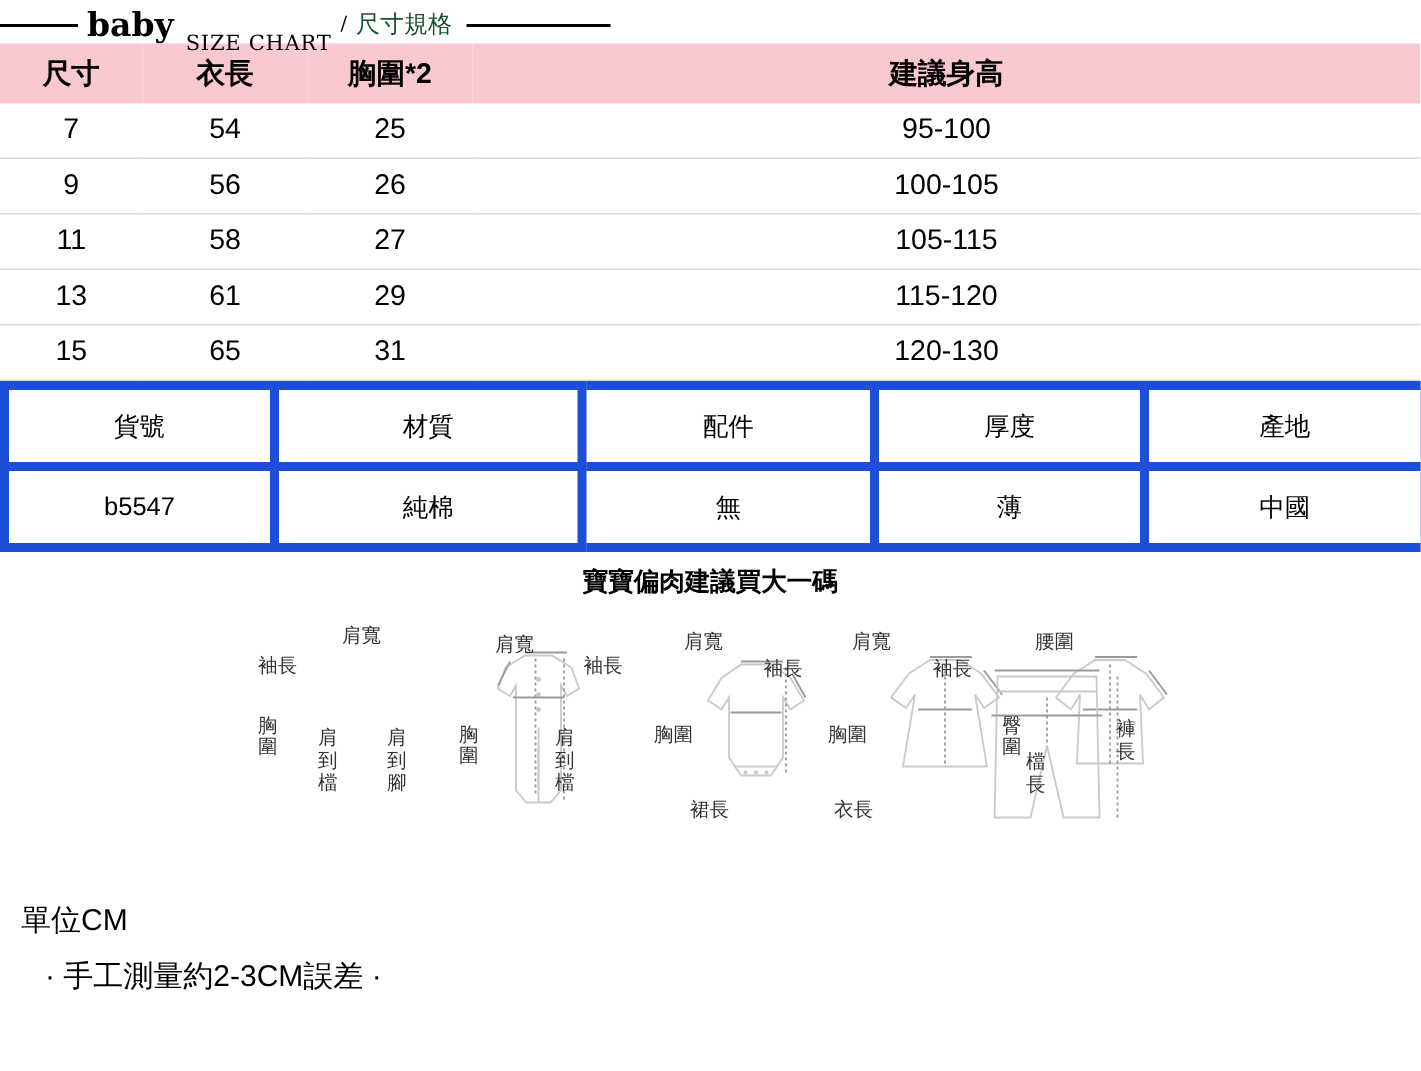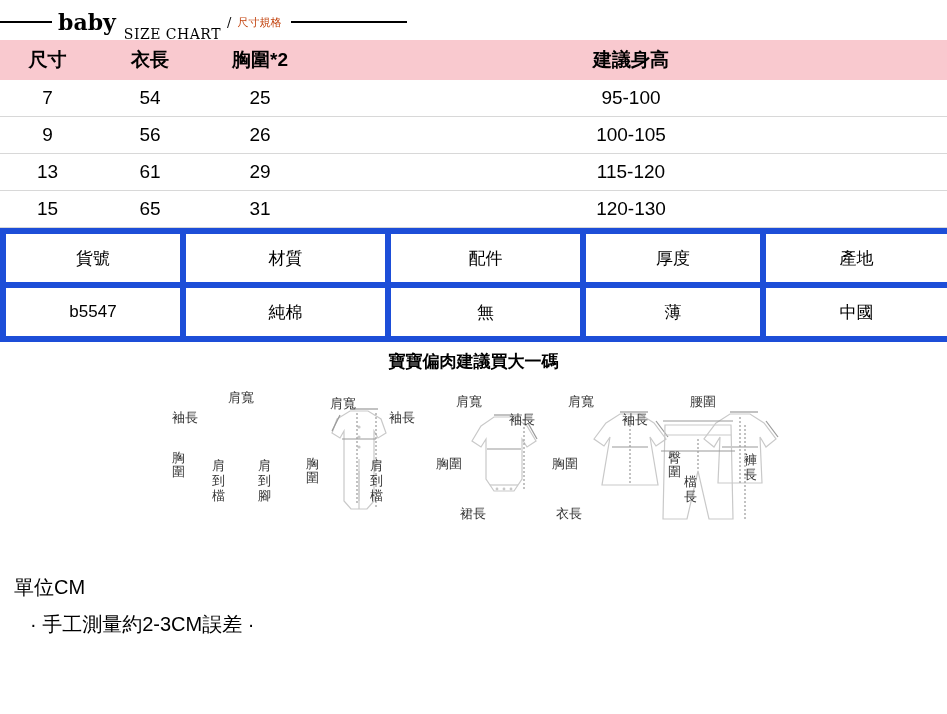--- a/index.html
+++ b/index.html
@@ -13,21 +13,21 @@
     font-family: "Liberation Sans", sans-serif;
     color: #000;
     position: relative;
     overflow: hidden;
   }
 
   
   .header {
     display: flex;
     align-items: center;
-    height: 40px;
+    height: 29px;
     padding: 4px 0 0 0;
     box-sizing: border-box;
   }
   .rule {
     height: 2px;
     background: #000;
     flex: 0 0 auto;
   }
   .rule-left { width: 52px; margin-right: 6px; }
   .rule-right { flex: 1 1 auto; margin-left: 10px; margin-right: 540px; }
@@ -44,22 +44,22 @@
     letter-spacing: 0.5px;
     margin-right: 6px;
     margin-top: 24px;
   }
   .brand-slash {
     font-family: "DejaVu Serif", serif;
     font-size: 13px;
     margin-right: 6px;
   }
   .brand-cn {
-    font-size: 11px;
-    color: #c2410c;
+    font-size: 16px;
+    color: #14532d;
   }
 
   
   table.size-table {
     width: 947px;
     border-collapse: collapse;
     table-layout: fixed;
   }
   table.size-table th {
     background: #f9c9cf;
@@ -165,20 +165,26 @@
       <td>7</td>
       <td>54</td>
       <td>25</td>
       <td>95-100</td>
     </tr>
     <tr>
       <td>9</td>
       <td>56</td>
       <td>26</td>
       <td>100-105</td>
+    </tr>
+    <tr>
+      <td>11</td>
+      <td>58</td>
+      <td>27</td>
+      <td>105-115</td>
     </tr>
     <tr>
       <td>13</td>
       <td>61</td>
       <td>29</td>
       <td>115-120</td>
     </tr>
     <tr>
       <td>15</td>
       <td>65</td>

